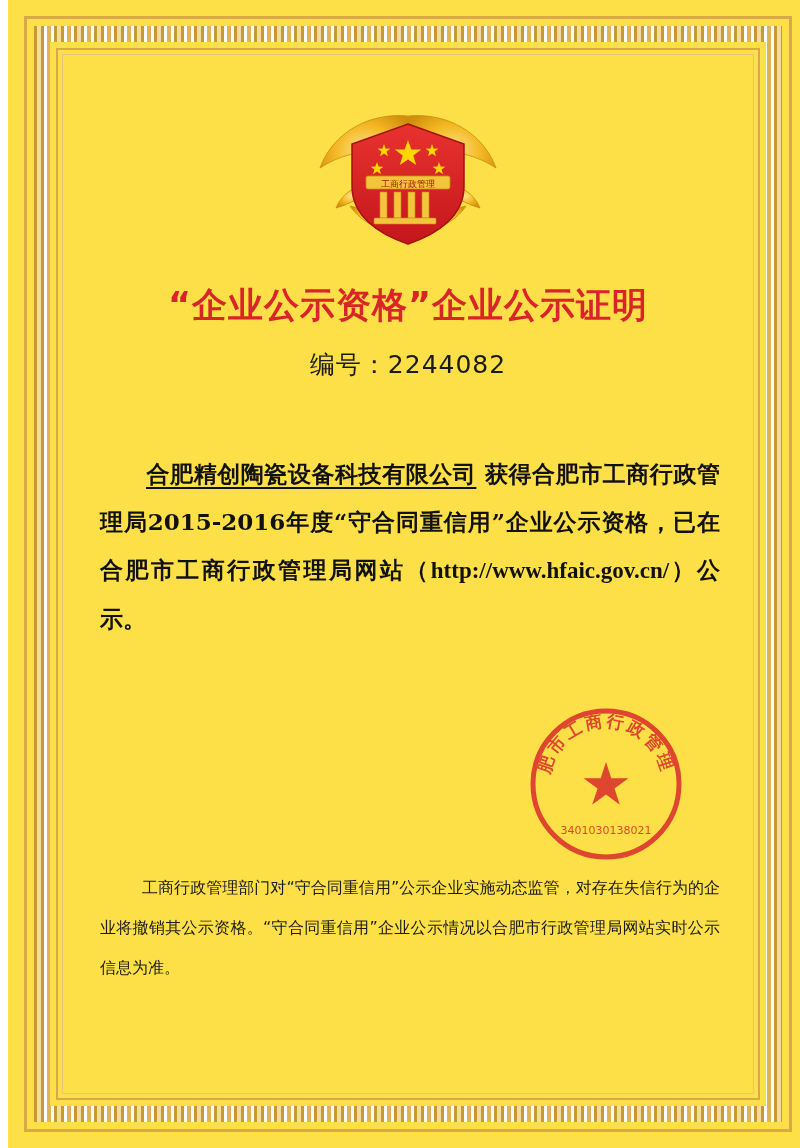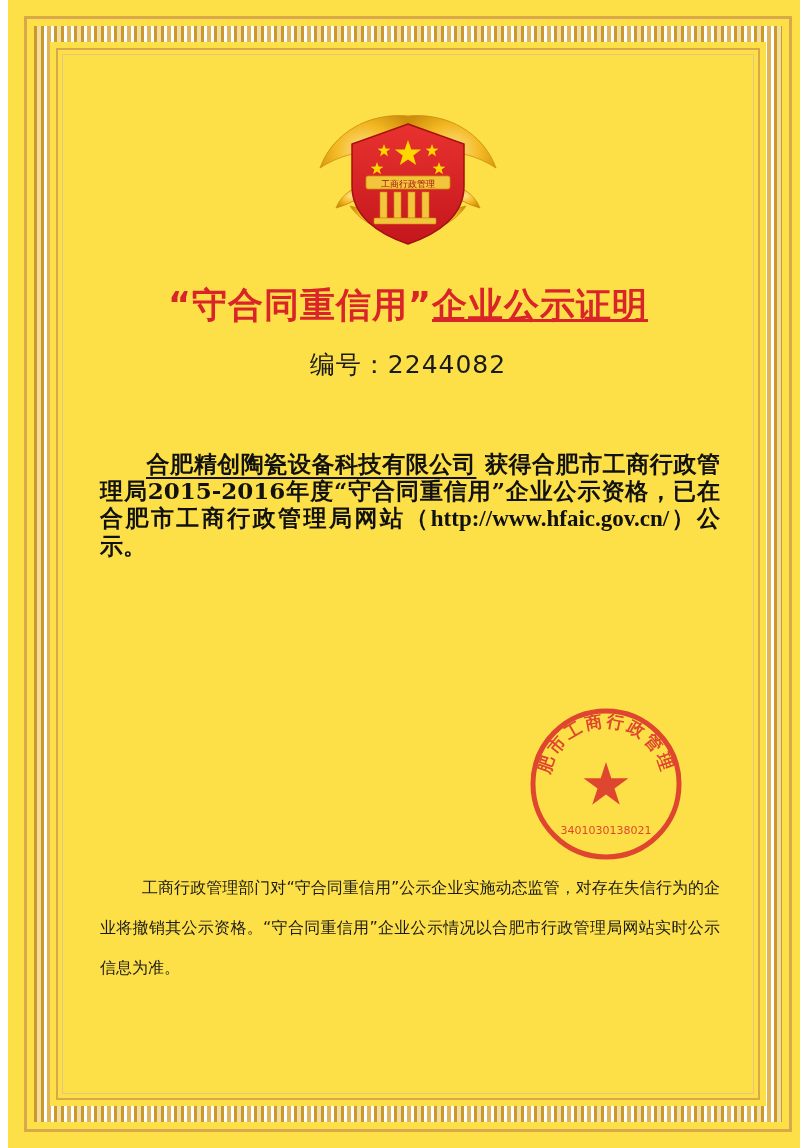--- a/index.html
+++ b/index.html
@@ -87,21 +87,20 @@
     text-align: center;
     color: #d9252a;
     font-family: "DejaVu Sans", sans-serif;
     font-weight: bold;
     font-size: 35px;
     letter-spacing: 1px;
     white-space: nowrap;
   }
   .main-title .plain {
     font-family: "DejaVu Sans", sans-serif;
-    text-decoration: underline;
   }
 
   .serial {
     position: absolute;
     top: 288px;
     left: 0;
     width: 100%;
     text-align: center;
     color: #1a1a1a;
     font-family: "DejaVu Sans", sans-serif;
@@ -111,21 +110,21 @@
 
   
   .body-text {
     position: absolute;
     top: 390px;
     left: 32px;
     right: 28px;
     font-family: "DejaVu Serif", serif;
     font-weight: bold;
     font-size: 23px;
-    line-height: 27px;
+    line-height: 48px;
     color: #111111;
     text-align: justify;
     text-justify: inter-ideograph;
   }
   .body-text .indent { display: inline-block; width: 46px; }
   .company {
     text-decoration: underline;
     text-underline-offset: 5px;
   }
   .url {
@@ -225,21 +224,21 @@
           <rect x="82" y="110" width="7" height="26"></rect>
           <rect x="96" y="110" width="7" height="26"></rect>
           <rect x="110" y="110" width="7" height="26"></rect>
           <rect x="124" y="110" width="7" height="26"></rect>
           <rect x="76" y="136" width="62" height="6" rx="1"></rect>
         </g>
       </svg>
     </div>
 
     <div class="main-title">
-      <span>“守合同重信用”</span><span class="plain">企业公示证明</span>
+      <span>“企业公示资格”</span><span class="plain">企业公示证明</span>
     </div>
 
     <div class="serial">
       <span>编号：</span><span>2244082</span>
     </div>
 
     <div class="body-text">
       <span class="indent"></span><span class="company">合肥精创陶瓷设备科技有限公司</span><span> 获得合肥市工商行政管理局2015-2016年度“守合同重信用”企业公示资格，已在合肥市工商行政管理局网站（</span><span class="url">http://www.hfaic.gov.cn/</span><span>）公示。</span>
     </div>
 

